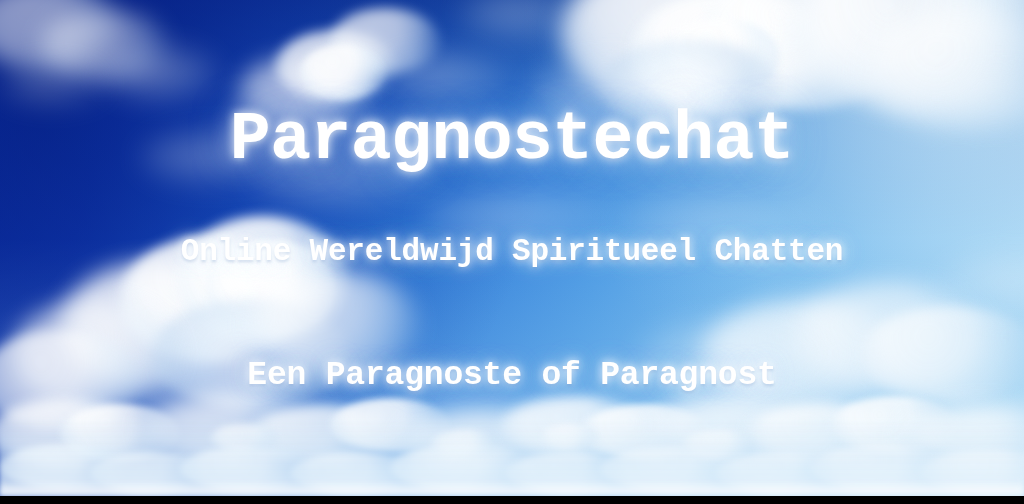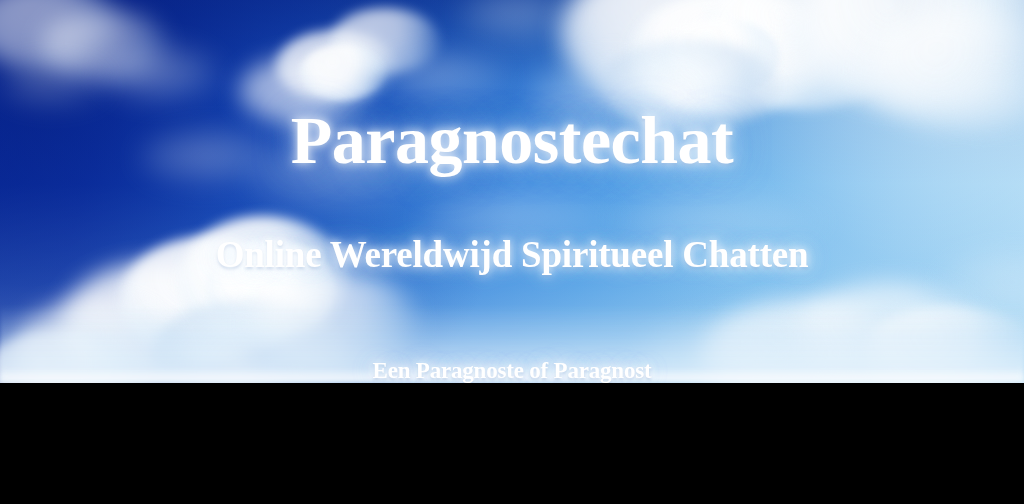--- a/index.html
+++ b/index.html
@@ -4,23 +4,23 @@
 <title>Paragnostechat Banner</title>
 <style>
   html, body {
     margin: 0;
     padding: 0;
     background: #000;
   }
   #banner {
     position: relative;
     width: 1024px;
-    height: 383px;
+    height: 496px;
     overflow: hidden;
-    font-family: Liberation Serif, serif;
+    font-family: Liberation Mono, monospace;
     user-select: none;
   }
 
   
   .sky-base {
     position: absolute;
     inset: 0;
     background:
       linear-gradient(105deg,
         #0a2ea6 0%,
@@ -134,21 +134,21 @@
     text-shadow:
       0 0 10px rgba(255,255,255,0.85),
       0 0 22px rgba(235,246,255,0.70),
       0 0 38px rgba(210,234,255,0.50),
       0 2px 3px rgba(40,90,170,0.30);
   }
   #subtitle-line {
     position: absolute;
     top: 236px;
     left: 0; right: 0;
-    font-size: 37px;
+    font-size: 31px;
     line-height: 1;
     letter-spacing: -0.2px;
     text-shadow:
       0 0 8px rgba(255,255,255,0.85),
       0 0 18px rgba(232,245,255,0.70),
       0 0 30px rgba(205,232,255,0.45),
       0 2px 3px rgba(40,90,170,0.28);
   }
   #met-line {
     position: absolute;
@@ -159,21 +159,21 @@
     text-shadow:
       0 0 7px rgba(255,255,255,0.85),
       0 0 16px rgba(232,245,255,0.65),
       0 0 26px rgba(205,232,255,0.40),
       0 2px 3px rgba(40,90,170,0.25);
   }
   #tagline-line {
     position: absolute;
     top: 359px;
     left: 0; right: 0;
-    font-size: 23px;
+    font-size: 33px;
     line-height: 1;
     letter-spacing: -0.2px;
     text-shadow:
       0 0 8px rgba(255,255,255,0.85),
       0 0 18px rgba(232,245,255,0.68),
       0 0 30px rgba(205,232,255,0.42),
       0 2px 3px rgba(40,90,170,0.28);
   }
 </style>
 </head>

